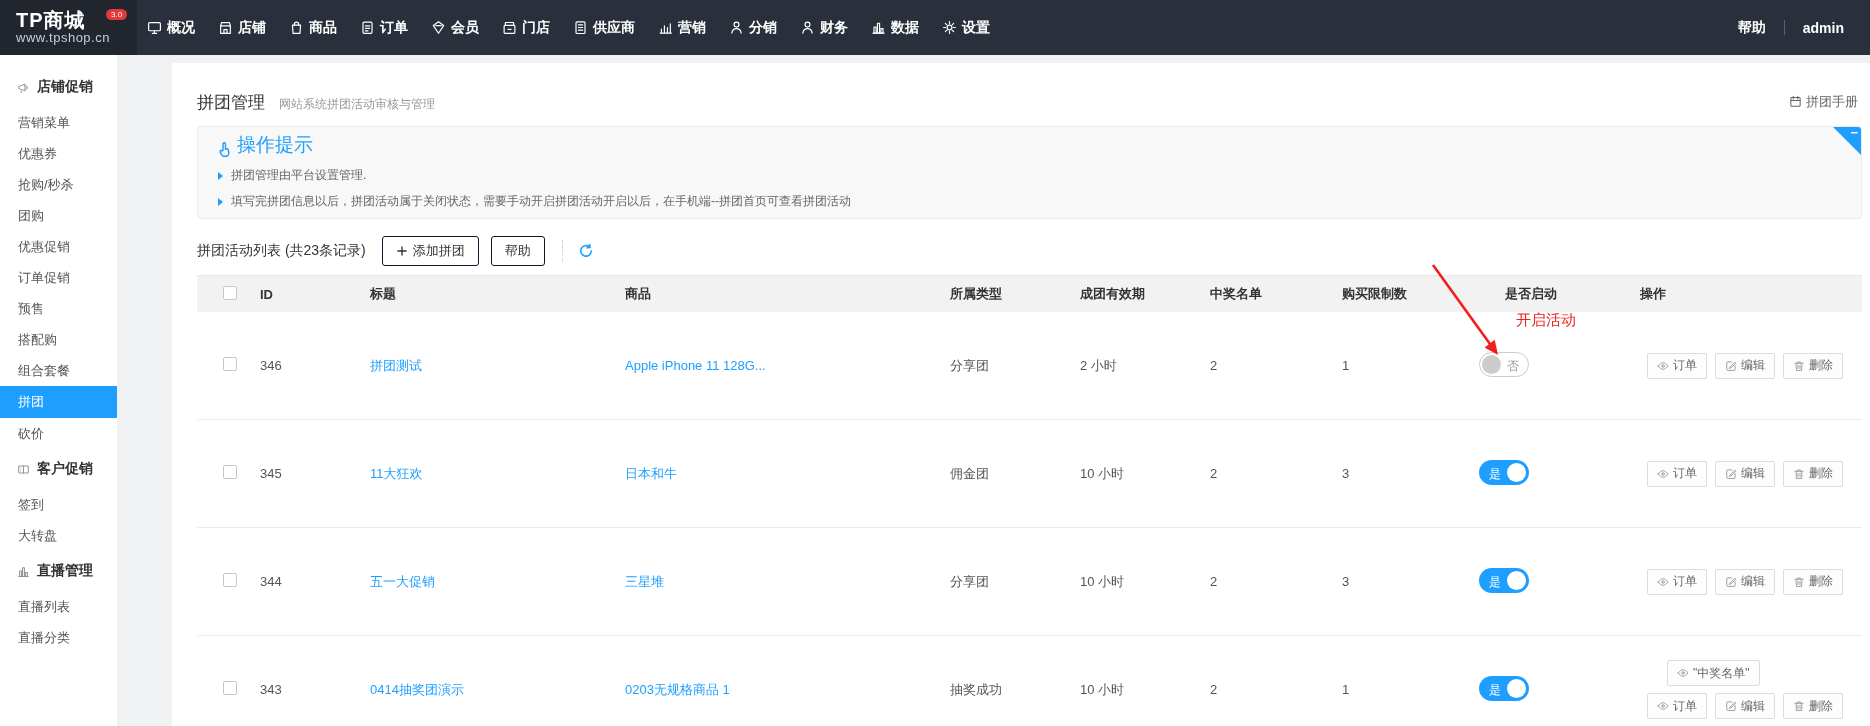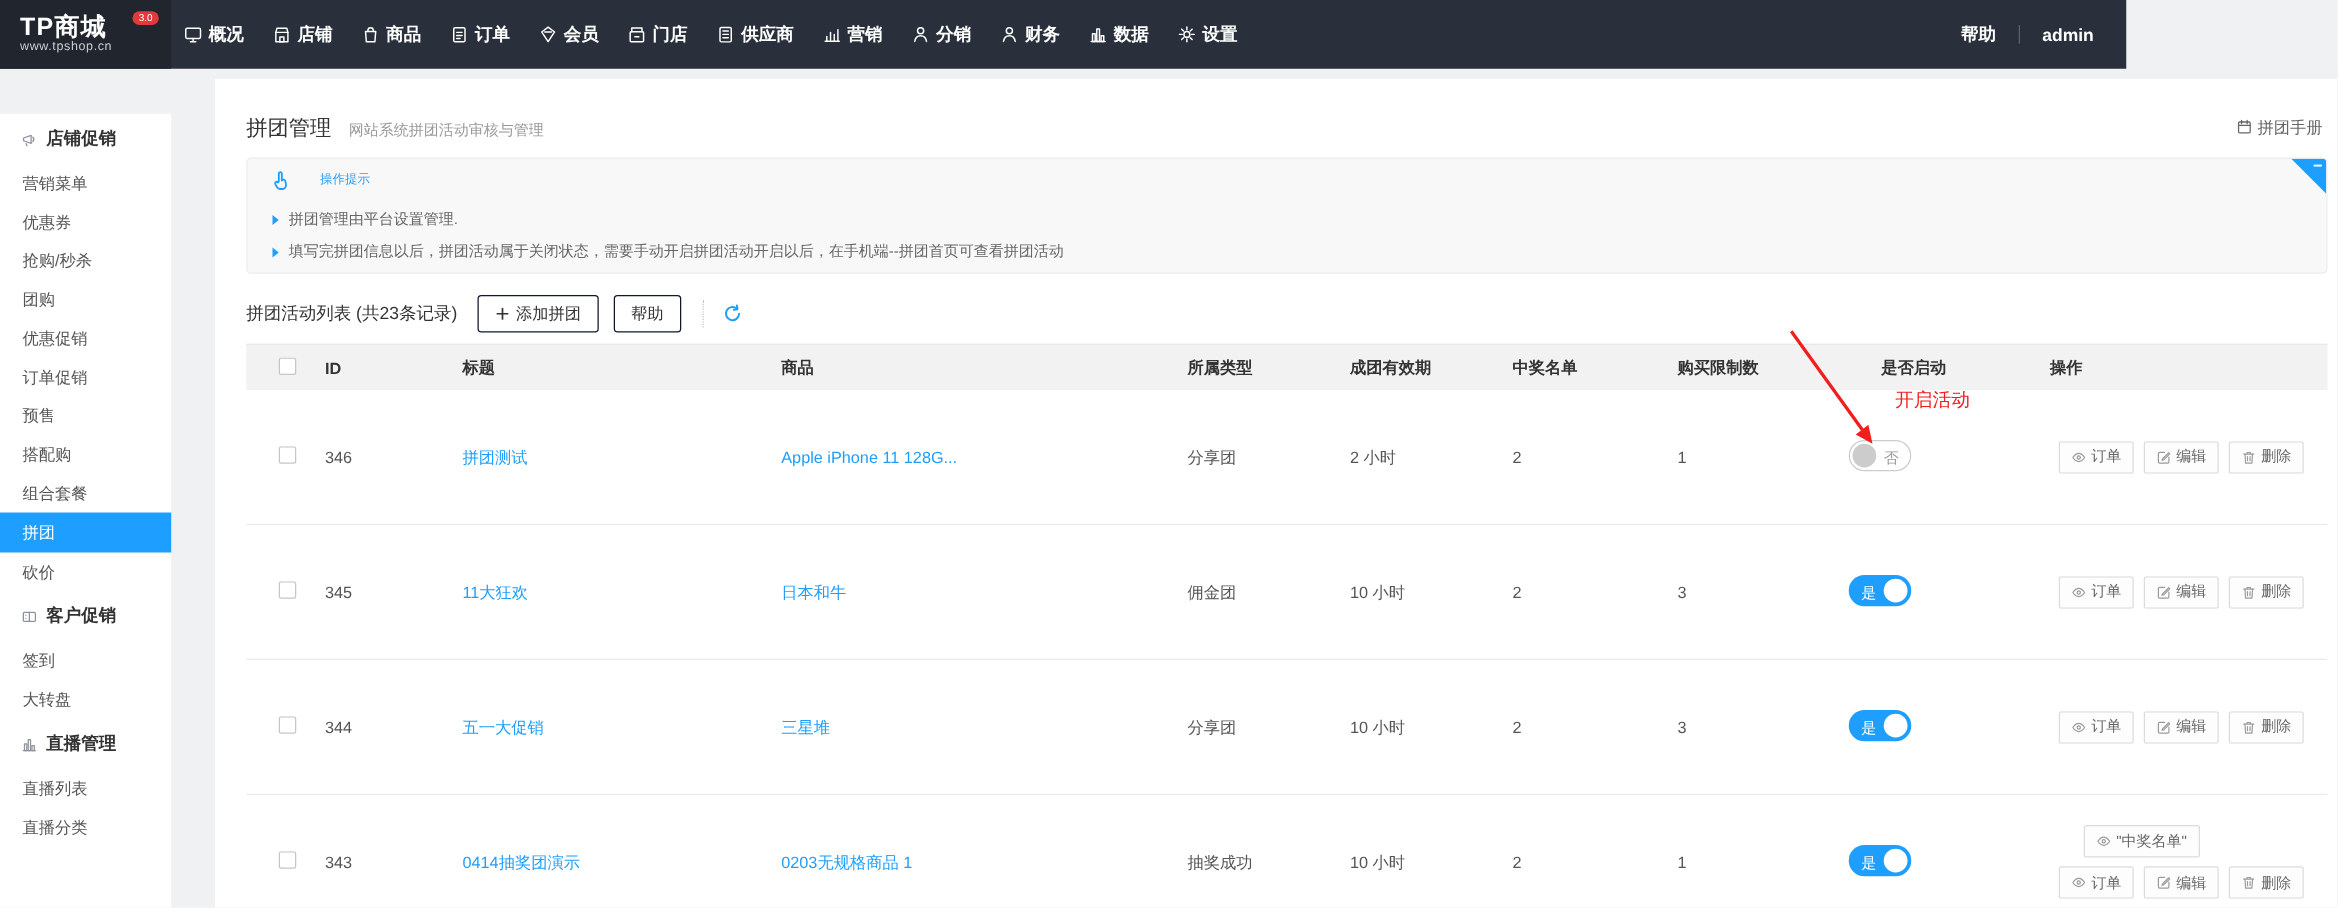--- a/index.html
+++ b/index.html
@@ -1,44 +1,44 @@
 <!DOCTYPE html>
 <html><head>
 <meta charset="utf-8">
 <style>
   * { margin:0; padding:0; box-sizing:border-box; }
   html,body { width:1870px; height:726px; overflow:hidden; background:#f0f1f3;
     font-family:"Liberation Sans","DejaVu Sans",sans-serif; }
 
   
-  .navbar { position:absolute; left:0; top:0; width:1701px; height:55px;
+  .navbar { position:absolute; left:0; top:0; width:1870px; height:55px;
     background:#2a303b; display:flex; align-items:center; z-index:30; }
   .logo-block { width:137px; height:55px; background:#20252e; color:#fff;
     display:flex; flex-direction:column; justify-content:center; padding-left:16px; position:relative; flex:0 0 auto; }
   .logo-name { font-size:20px; font-weight:bold; letter-spacing:1px; line-height:20px; }
-  .logo-site { font-size:10px; color:#c9ced6; letter-spacing:.5px; }
+  .logo-site { font-size:13px; color:#c9ced6; letter-spacing:.5px; }
   .logo-badge { position:absolute; top:9px; left:106px; background:#e4393c; color:#fff;
     font-size:8px; line-height:11px; padding:0 5px; border-radius:7px; }
   .nav-menu { display:flex; align-items:flex-start; gap:23px; margin-left:10px; }
   .nav-item { display:flex; align-items:center; gap:5px; color:#fff; font-size:14px;
     font-weight:bold; cursor:pointer; white-space:nowrap; }
   .nav-right { margin-left:auto; display:flex; align-items:center; gap:18px;
     color:#fff; font-size:14px; font-weight:bold; padding-right:26px; }
   .nav-divider { width:1px; height:15px; background:#5a6170; }
 
   .icon { display:inline-flex; }
   .icon svg { width:15px; height:15px; fill:none; stroke:currentColor;
     stroke-width:1.1; stroke-linecap:round; stroke-linejoin:round; }
   .icon.i13 svg { width:13px; height:13px; }
   .icon.i12 svg { width:12px; height:12px; }
   .icon.i16 svg { width:17px; height:17px; stroke-width:1.2; }
 
   
-  .sidebar { position:absolute; left:0; top:55px; width:137px; bottom:0;
-    background:#fff; padding-top:0; z-index:20;margin-top:36px; }
+  .sidebar { position:absolute; left:0; top:55px; width:117px; bottom:0;
+    background:#fff; padding-top:12px; z-index:20; }
   .sec-header { height:40px; display:flex; align-items:center; gap:7px;
     padding-left:17px; font-size:14px; font-weight:bold; color:#333; }
   .sec-header .icon { color:#8d939c; }
   .side-item { height:31px; line-height:31px; padding-left:18px; font-size:13px;
     color:#555; cursor:pointer; white-space:nowrap; }
   .side-item.active { background:#1E9FFF; color:#fff; height:32px; line-height:32px; }
 
   
   .main { position:absolute; left:137px; top:55px; right:0; bottom:0;
     background:#f0f1f3; overflow:hidden; }
@@ -48,21 +48,21 @@
   .title-row { display:flex; align-items:baseline; padding-top:28px; }
   .page-title { font-size:17px; font-weight:normal; color:#333; }
   .page-subtitle { font-size:12px; color:#999; margin-left:14px; }
   .manual-link { margin-left:auto; display:flex; align-items:center; gap:4px;
     font-size:13px; color:#666; cursor:pointer; padding-right:4px; }
   .manual-link .icon { color:#666; }
 
   
   .tips { position:relative; margin-top:12px; background:#f8f8f8;
     border:1px solid #ececec; border-radius:4px; height:93px; padding:9px 18px; overflow:hidden; }
-  .tips-title { display:flex; align-items:flex-start; gap:23px; color:#1E9FFF; font-size:10px; height:22px; }
+  .tips-title { display:flex; align-items:flex-end; gap:4px; color:#1E9FFF; font-size:19px; height:22px; }
   .tips-title .icon { color:#1E9FFF; }
   .tips-line { display:flex; align-items:center; gap:8px; font-size:12px; color:#666;
     margin-top:9px; padding-left:2px; }
   .bullet { width:0; height:0; border-left:5px solid #1E9FFF;
     border-top:4px solid transparent; border-bottom:4px solid transparent; }
   .tips-fold { position:absolute; top:0; right:0; width:0; height:0;
     border-left:28px solid transparent; border-top:28px solid #1E9FFF; cursor:pointer; }
   .tips-fold-glyph { position:absolute; top:-1px; right:0px; color:#fff; font-size:13px;
     font-weight:bold; z-index:2; cursor:pointer; line-height:14px; padding:0 3px; }
 

